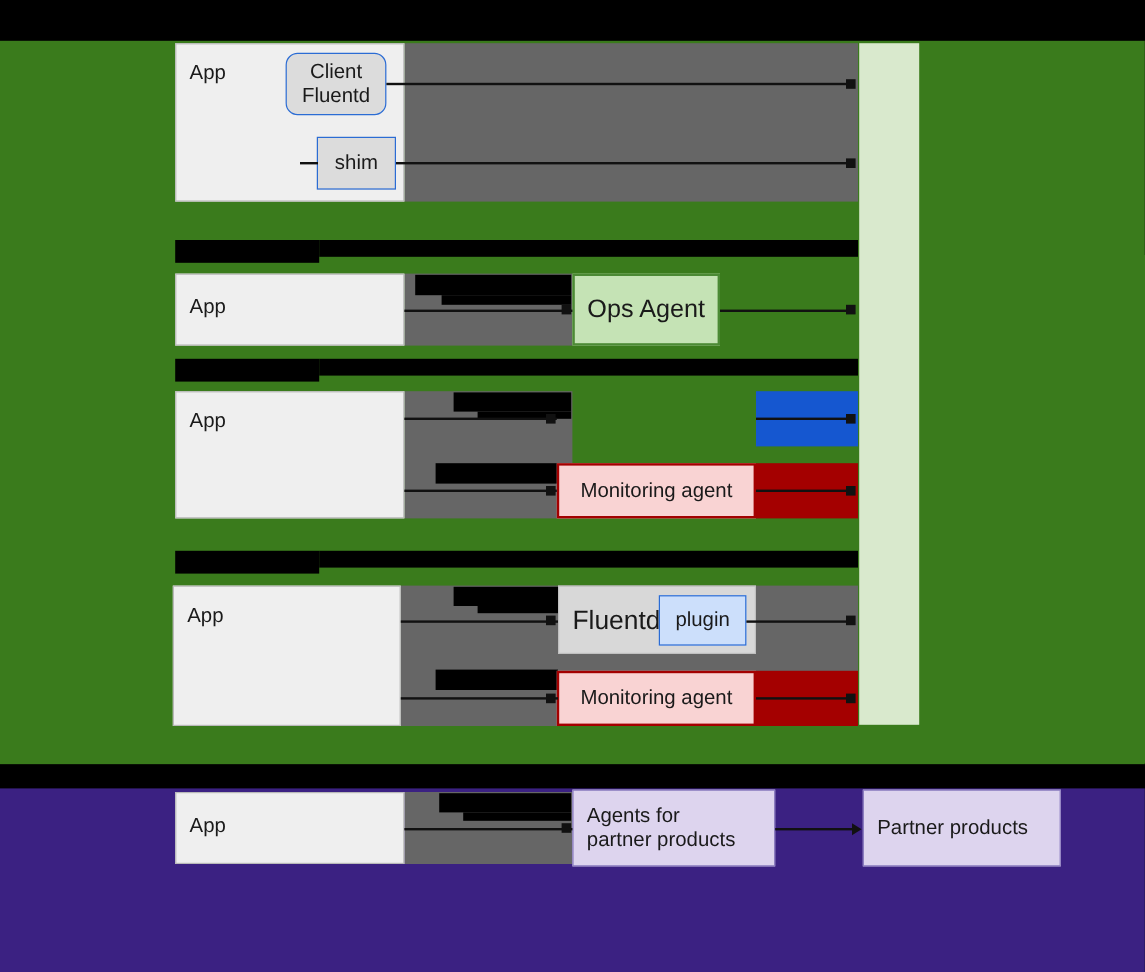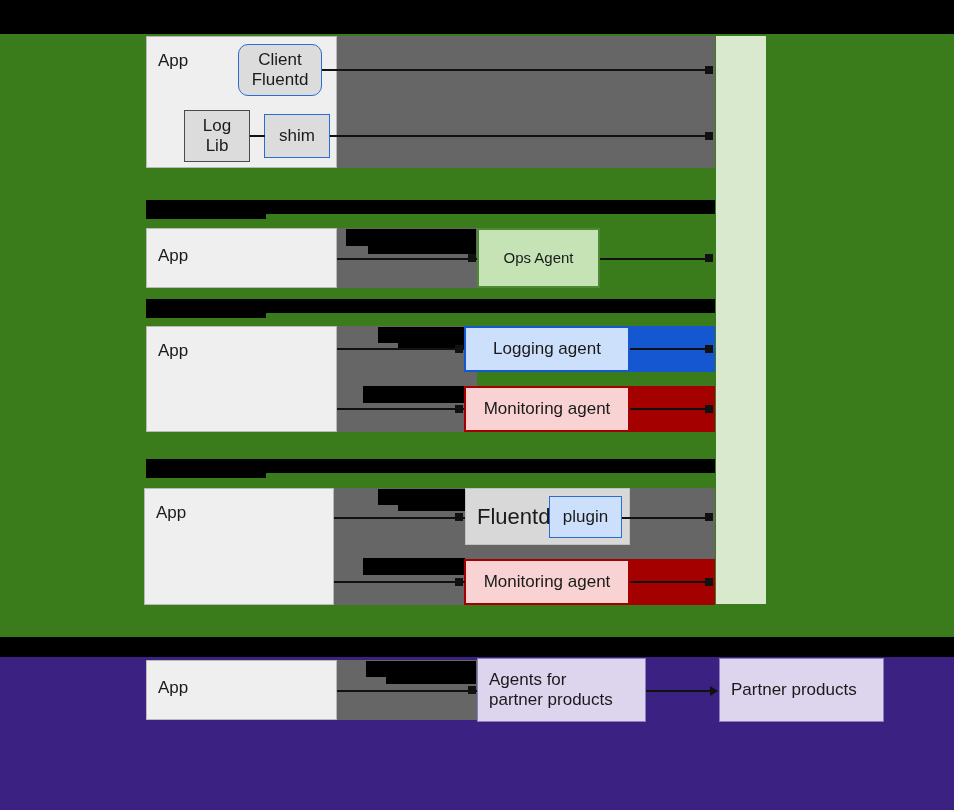--- a/index.html
+++ b/index.html
@@ -29,21 +29,21 @@
   
   .redact{position:absolute;background:#000;}
 
   
   .sub-box{background:#dcdcdc;border:1px solid #4a4a4a;
            justify-content:center;text-align:center;font-size:17px;}
   .sub-box-blue{background:#dcdcdc;border:1px solid #2b6cd4;
            justify-content:center;text-align:center;font-size:17px;}
 
   .agent-green{background:#c5e3b5;border:2px solid #4c8a35;
-           justify-content:center;font-size:15px;}
+           justify-content:center;font-size:21px;}
   .agent-bluefill{position:absolute;background:#1557d0;}
   .agent-redfill{position:absolute;background:#a40000;}
   .agent-logging{background:#ccdffb;border:2px solid #1557d0;
            justify-content:center;font-size:17px;}
   .agent-monitor{background:#f9d3d3;border:2px solid #a40000;
            justify-content:center;font-size:17px;}
   .fluentd{background:#d8d8d8;border:1px solid #c0c0c0;
            font-size:22px;padding-left:11px;align-items:center;}
   .partner-box{background:#ddd4ee;border:1px solid #8d7ec0;
            font-size:17px;padding-left:11px;align-items:center;}
@@ -74,24 +74,20 @@
 
   <div class="box app-box" style="left:146px;top:36px;width:191px;height:132px;">
     <span class="lbl">App</span>
   </div>
 
   <div class="box sub-box-blue" style="left:238px;top:44px;width:84px;height:52px;flex-direction:column;justify-content:center;border-radius:10px;">
     <span>Client</span>
     <span>Fluentd</span>
   </div>
 
-  <div class="box sub-box" style="left:184px;top:110px;width:66px;height:52px;flex-direction:column;justify-content:center;">
-    <span>Log</span>
-    <span>Lib</span>
-  </div>
 
   <div class="box sub-box-blue" style="left:264px;top:114px;width:66px;height:44px;">
     <span class="lbl" style="text-align:center;">shim</span>
   </div>
 
   <div class="line" style="left:250px;top:135px;width:15px;"></div>
   <div class="line" style="left:322px;top:69px;width:388px;"></div>
   <div class="dot" style="left:705px;top:66px;"></div>
   <div class="line" style="left:330px;top:135px;width:380px;"></div>
   <div class="dot" style="left:705px;top:132px;"></div>
@@ -123,23 +119,20 @@
 
   <div class="box app-box" style="left:146px;top:326px;width:191px;height:106px;">
     <span class="lbl">App</span>
   </div>
 
   <div class="redact" style="left:378px;top:327px;width:98px;height:16px;"></div>
   <div class="redact" style="left:398px;top:343px;width:78px;height:6px;"></div>
   <div class="redact" style="left:363px;top:386px;width:113px;height:17px;"></div>
 
   <div class="agent-bluefill" style="left:630px;top:326px;width:85px;height:46px;"></div>
-  <div class="box agent-logging" style="left:464px;top:326px;width:166px;height:46px;">
-    <span class="lbl" style="text-align:center;">Logging agent</span>
-  </div>
 
   <div class="agent-redfill" style="left:630px;top:386px;width:85px;height:46px;"></div>
   <div class="box agent-monitor" style="left:464px;top:386px;width:166px;height:46px;">
     <span class="lbl" style="text-align:center;">Monitoring agent</span>
   </div>
 
   <div class="line" style="left:337px;top:348px;width:127px;"></div>
   <div class="dot" style="left:455px;top:345px;"></div>
   <div class="line" style="left:630px;top:348px;width:80px;"></div>
   <div class="dot" style="left:705px;top:345px;"></div>

